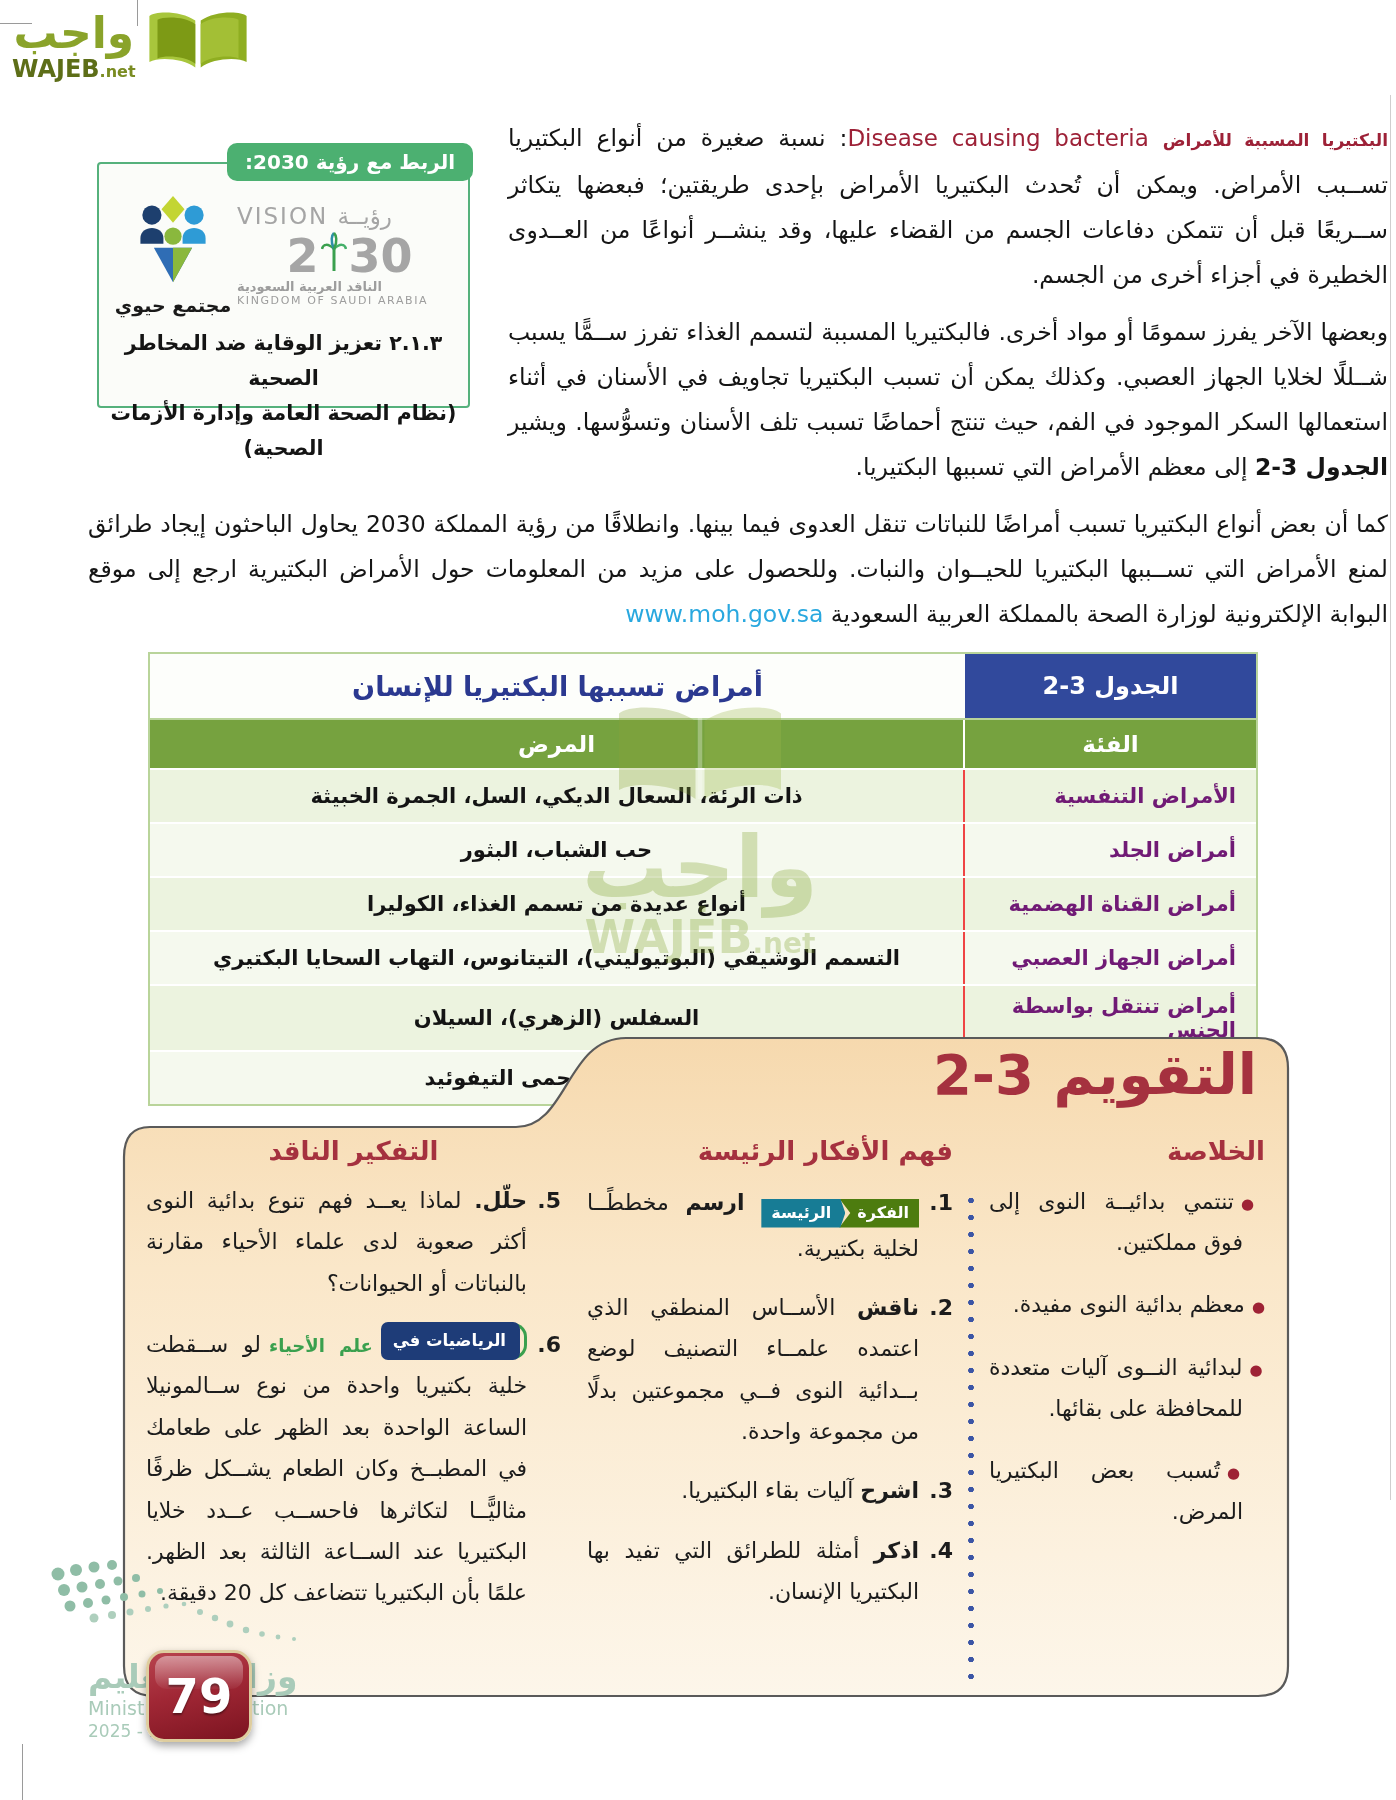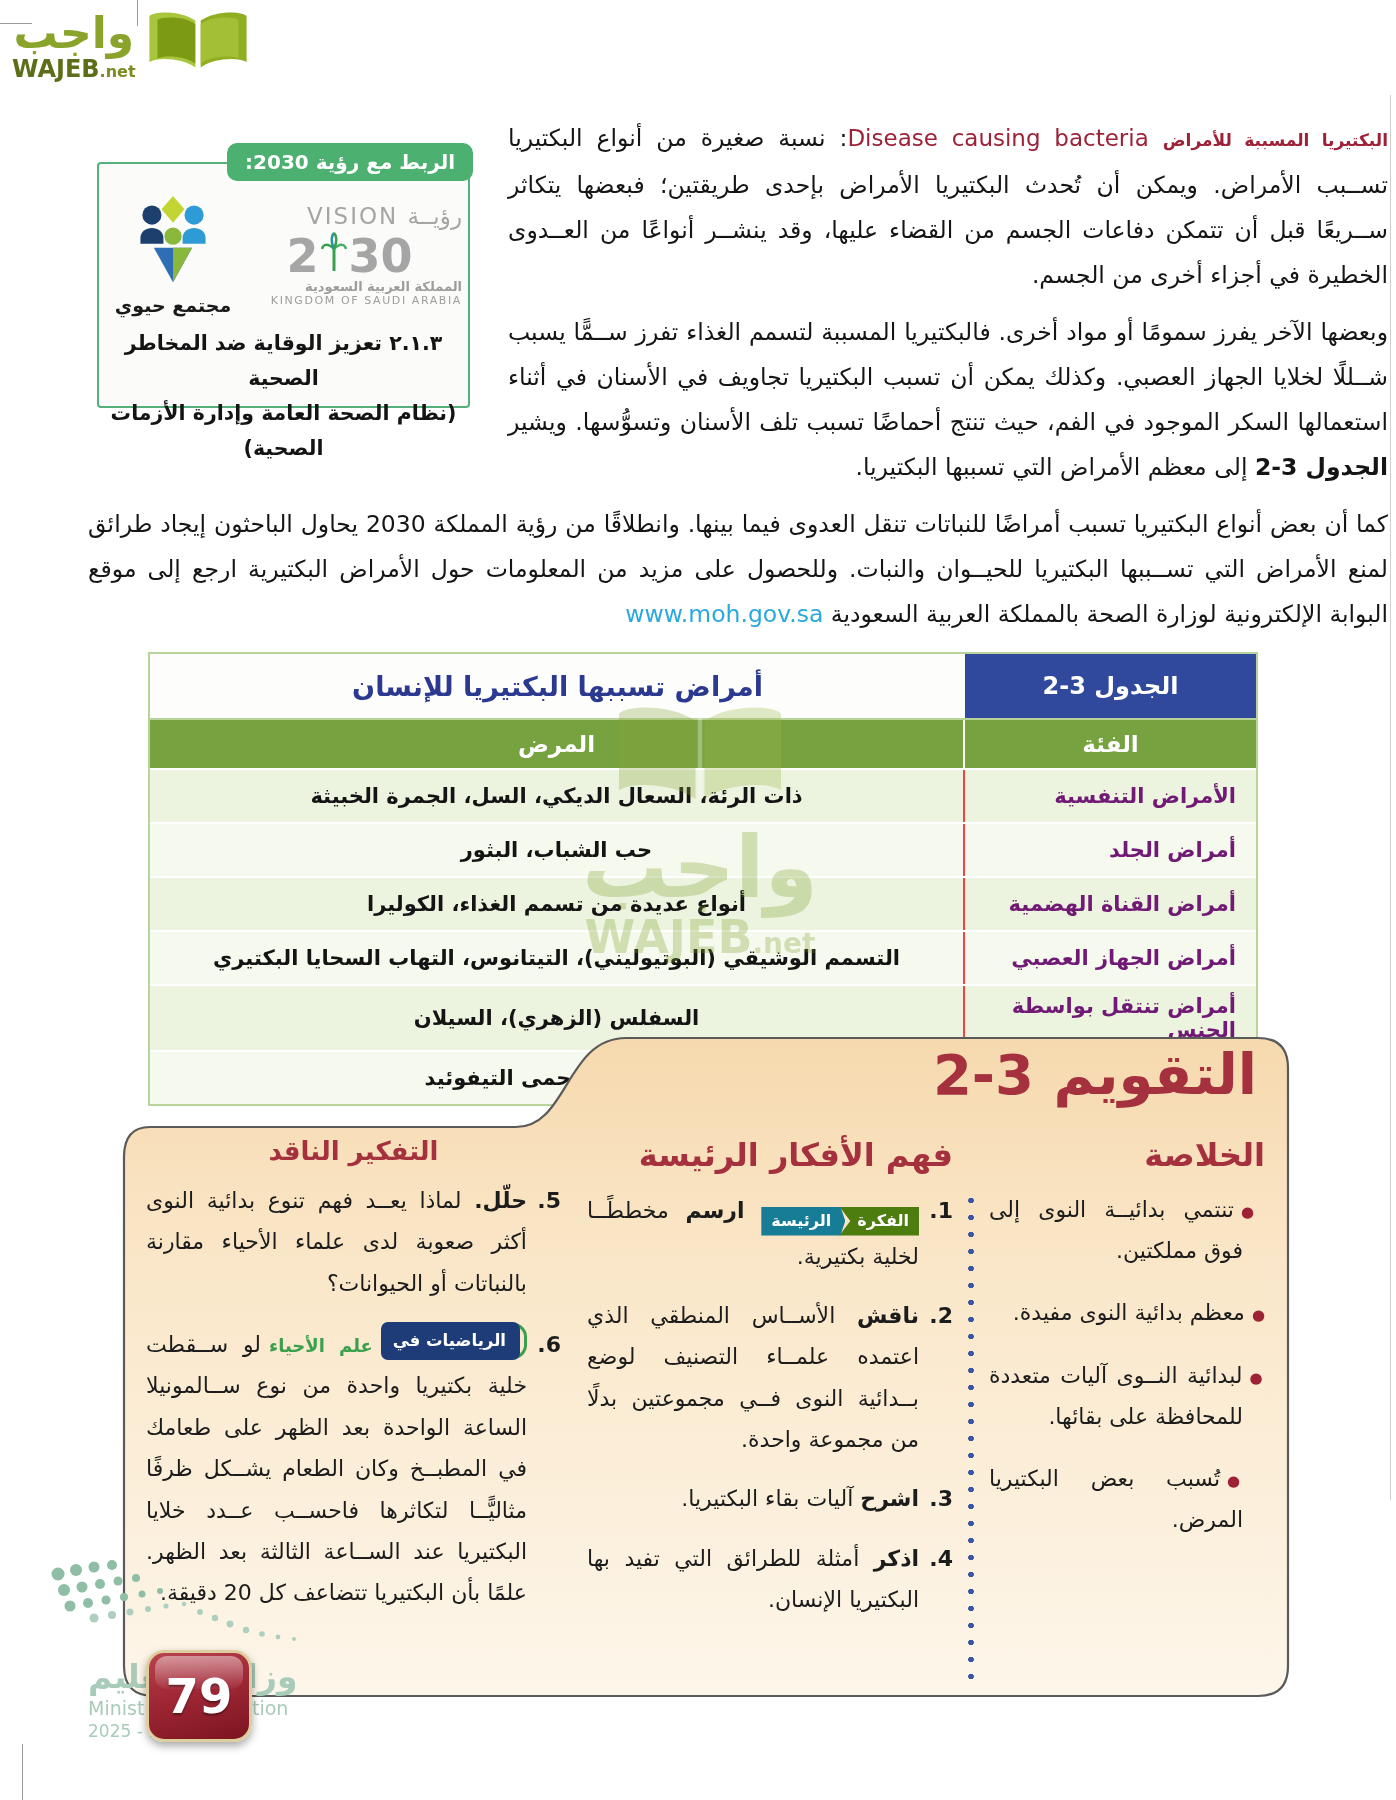--- a/index.html
+++ b/index.html
@@ -35,21 +35,21 @@
     font-weight:bold;font-size:20px;line-height:38px;height:38px;padding:0 18px;
     border-radius:10px;direction:rtl;
   }
   .vision-box{
     margin-top:0;border:2.5px solid #55b17c;background:#fbfcf9;border-radius:4px;
     width:373px;height:246px;box-sizing:border-box;padding-top:28px;
   }
   .v-logo-row{display:flex;direction:ltr;align-items:center;padding:2px 6px 0 10px;}
   .v-comm{width:128px;display:flex;flex-direction:column;align-items:center;}
   .v-comm-label{font-size:19px;font-weight:bold;color:#1a1a1a;margin-top:4px;}
-  .v-logo{flex:1;direction:ltr;text-align:right;color:#a5a5a5;}
+  .v-logo{flex:1;direction:ltr;text-align:left;color:#a5a5a5;}
   .v-line1{font-size:23px;letter-spacing:2px;color:#a5a5a5;}
   .v-line1 .ar{letter-spacing:0;}
   .v-2030{display:flex;align-items:flex-end;justify-content:center;gap:2px;margin:2px 0;}
   .v-2030 .num{font-size:46px;font-weight:bold;color:#a5a5a5;line-height:0.9;}
   .v-k-ar{font-size:13px;font-weight:bold;color:#9d9d9d;margin-top:2px;}
   .v-k-en{font-size:11px;letter-spacing:1.6px;color:#9d9d9d;}
   .v-goal{text-align:center;font-weight:bold;font-size:20.5px;color:#141414;line-height:1.7;margin-top:10px;direction:rtl;}
 
   
   .table-block{position:absolute;top:652px;left:148px;width:1110px;direction:rtl;}
@@ -73,21 +73,21 @@
   .wm-en{font-size:46px;font-weight:bold;color:#7fa12c;}
   .wm-en .tld{font-size:28px;}
 
   
   .assess{position:absolute;top:1032px;left:118px;width:1177px;height:672px;}
   .assess svg.outline{position:absolute;inset:0;}
   .assess-inner{position:absolute;inset:0;direction:rtl;}
   .assess-title{position:absolute;top:10px;right:38px;font-size:56px;font-weight:bold;color:#a5313f;}
   .cols{position:absolute;top:104px;right:30px;left:28px;bottom:10px;display:flex;}
   .col-sum{width:276px;}
-  .col-sum h3,.col-main h3{font-size:32px;font-weight:bold;color:#a5313f;margin:0 0 16px 0;}
+  .col-sum h3,.col-main h3{font-size:26px;font-weight:bold;color:#a5313f;margin:0 0 16px 0;}
   .col-crit h3{font-size:26px;font-weight:bold;color:#a5313f;margin:0 0 14px 0;text-align:center;}
   .sbul{font-size:22px;line-height:1.85;color:#1c1c1c;text-align:justify;margin-bottom:22px;padding-right:22px;text-indent:-22px;}
   .sbul .dot{color:#9e2235;font-size:15px;margin-left:7px;}
   .vdots{width:36px;background-image:radial-gradient(circle,#3b55a5 2.6px,rgba(0,0,0,0) 3px);
     background-size:36px 17px;background-repeat:repeat-y;background-position:center top;margin:56px 0 10px 0;}
   .col-main{width:366px;}
   .col-crit{flex:1;padding-right:26px;}
   .qitem{font-size:22px;line-height:1.88;color:#1c1c1c;text-align:justify;margin-bottom:18px;padding-right:34px;text-indent:-34px;}
   .qnum{font-weight:bold;display:inline-block;min-width:30px;margin-left:4px;text-indent:0;}
   .qverb{font-weight:bold;}
@@ -174,21 +174,21 @@
               <svg width="26" height="42" viewBox="0 0 26 42">
                 <path d="M13 40 L13 18" stroke="#3aa04e" stroke-width="3" fill="none"></path>
                 <path d="M13 18 C7 12 2 13 1 18" stroke="#3aa04e" stroke-width="2.5" fill="none"></path>
                 <path d="M13 18 C19 12 24 13 25 18" stroke="#45b06a" stroke-width="2.5" fill="none"></path>
                 <path d="M13 18 C9 10 11 4 13 2" stroke="#2e8fa8" stroke-width="2.5" fill="none"></path>
                 <path d="M13 18 C17 10 15 4 13 2" stroke="#3aa04e" stroke-width="2.5" fill="none"></path>
               </svg>
             </span>
             <span class="num">30</span>
           </div>
-          <div class="v-k-ar">المملكة العربية السعودية</div>
+          <div class="v-k-ar">الناقد العربية السعودية</div>
           <div class="v-k-en">KINGDOM OF SAUDI ARABIA</div>
         </div>
       </div>
       <div class="v-goal">
         <div>٢.١.٣ تعزيز الوقاية ضد المخاطر الصحية</div>
         <div>(نظام الصحة العامة وإدارة الأزمات الصحية)</div>
       </div>
     </div>
   </div>
 

